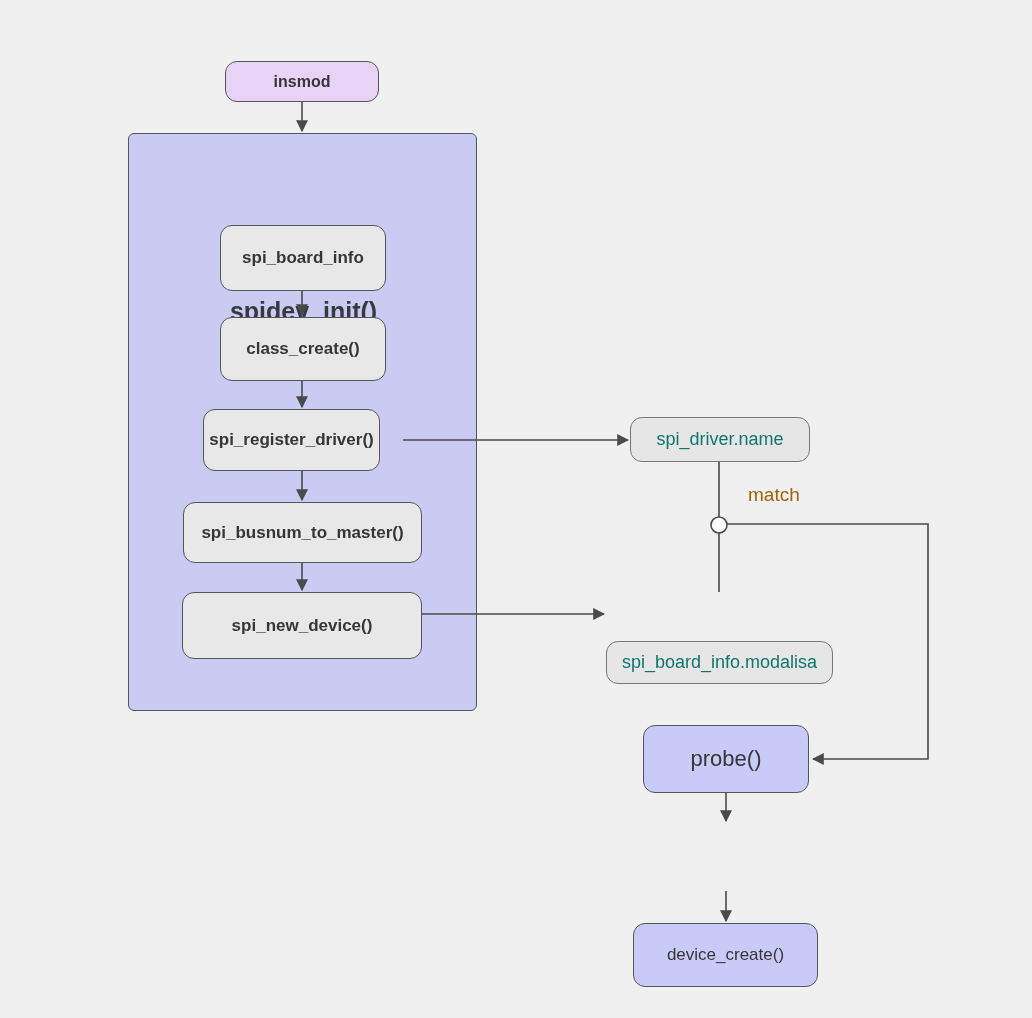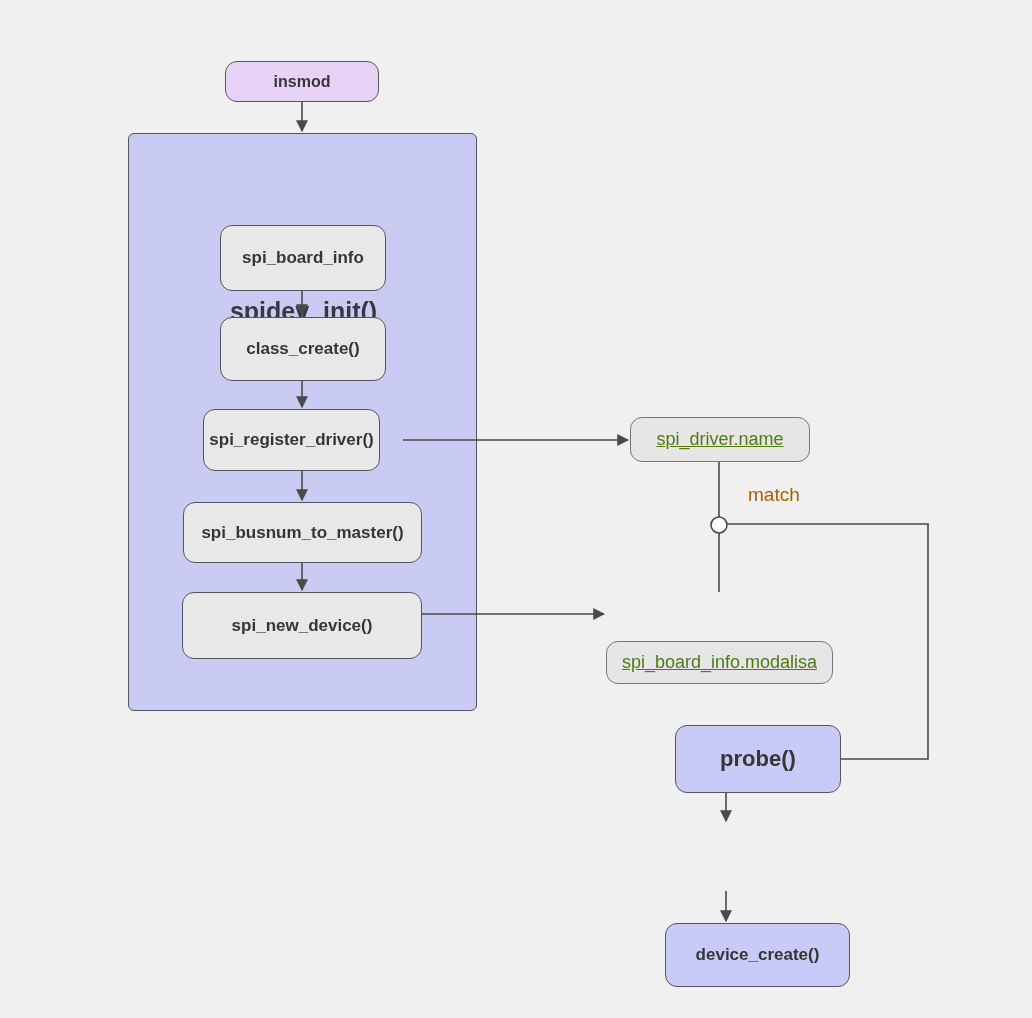--- a/index.html
+++ b/index.html
@@ -56,28 +56,27 @@
     font-weight:bold;font-size:17px;
   }
   .step1{left:220px;top:225px;width:166px;height:66px;}
   .step2{left:220px;top:317px;width:166px;height:64px;}
   .step3{left:203px;top:409px;width:177px;height:62px;}
   .step4{left:183px;top:502px;width:239px;height:61px;}
   .step5{left:182px;top:592px;width:240px;height:67px;}
   .ref{
     background:var(--ref-fill);
     border:1.4px solid var(--ref-border);
-    font-weight:normal;font-size:18px;color:#4d7c0f;text-decoration:underline;
+    font-weight:normal;font-size:18px;color:#0f766e;
   }
   .ref1{left:630px;top:417px;width:180px;height:45px;}
   .ref2{left:606px;top:593px;width:227px;height:43px;margin-top:48px;}
   .pnode{
     background:var(--node-fill);
-    font-weight:bold;
-    margin-left:32px;
+    font-weight:normal;
   }
   .probe{left:643px;top:725px;width:166px;height:68px;font-size:22px;}
   .initp{left:636px;top:823px;width:180px;height:68px;font-size:21px;}
   .devc{left:633px;top:923px;width:185px;height:64px;font-size:17px;}
   .edge-label{
     position:absolute;left:748px;top:484px;
     font-size:19px;color:#a16207;z-index:3;
   }
 </style>
 </head>

